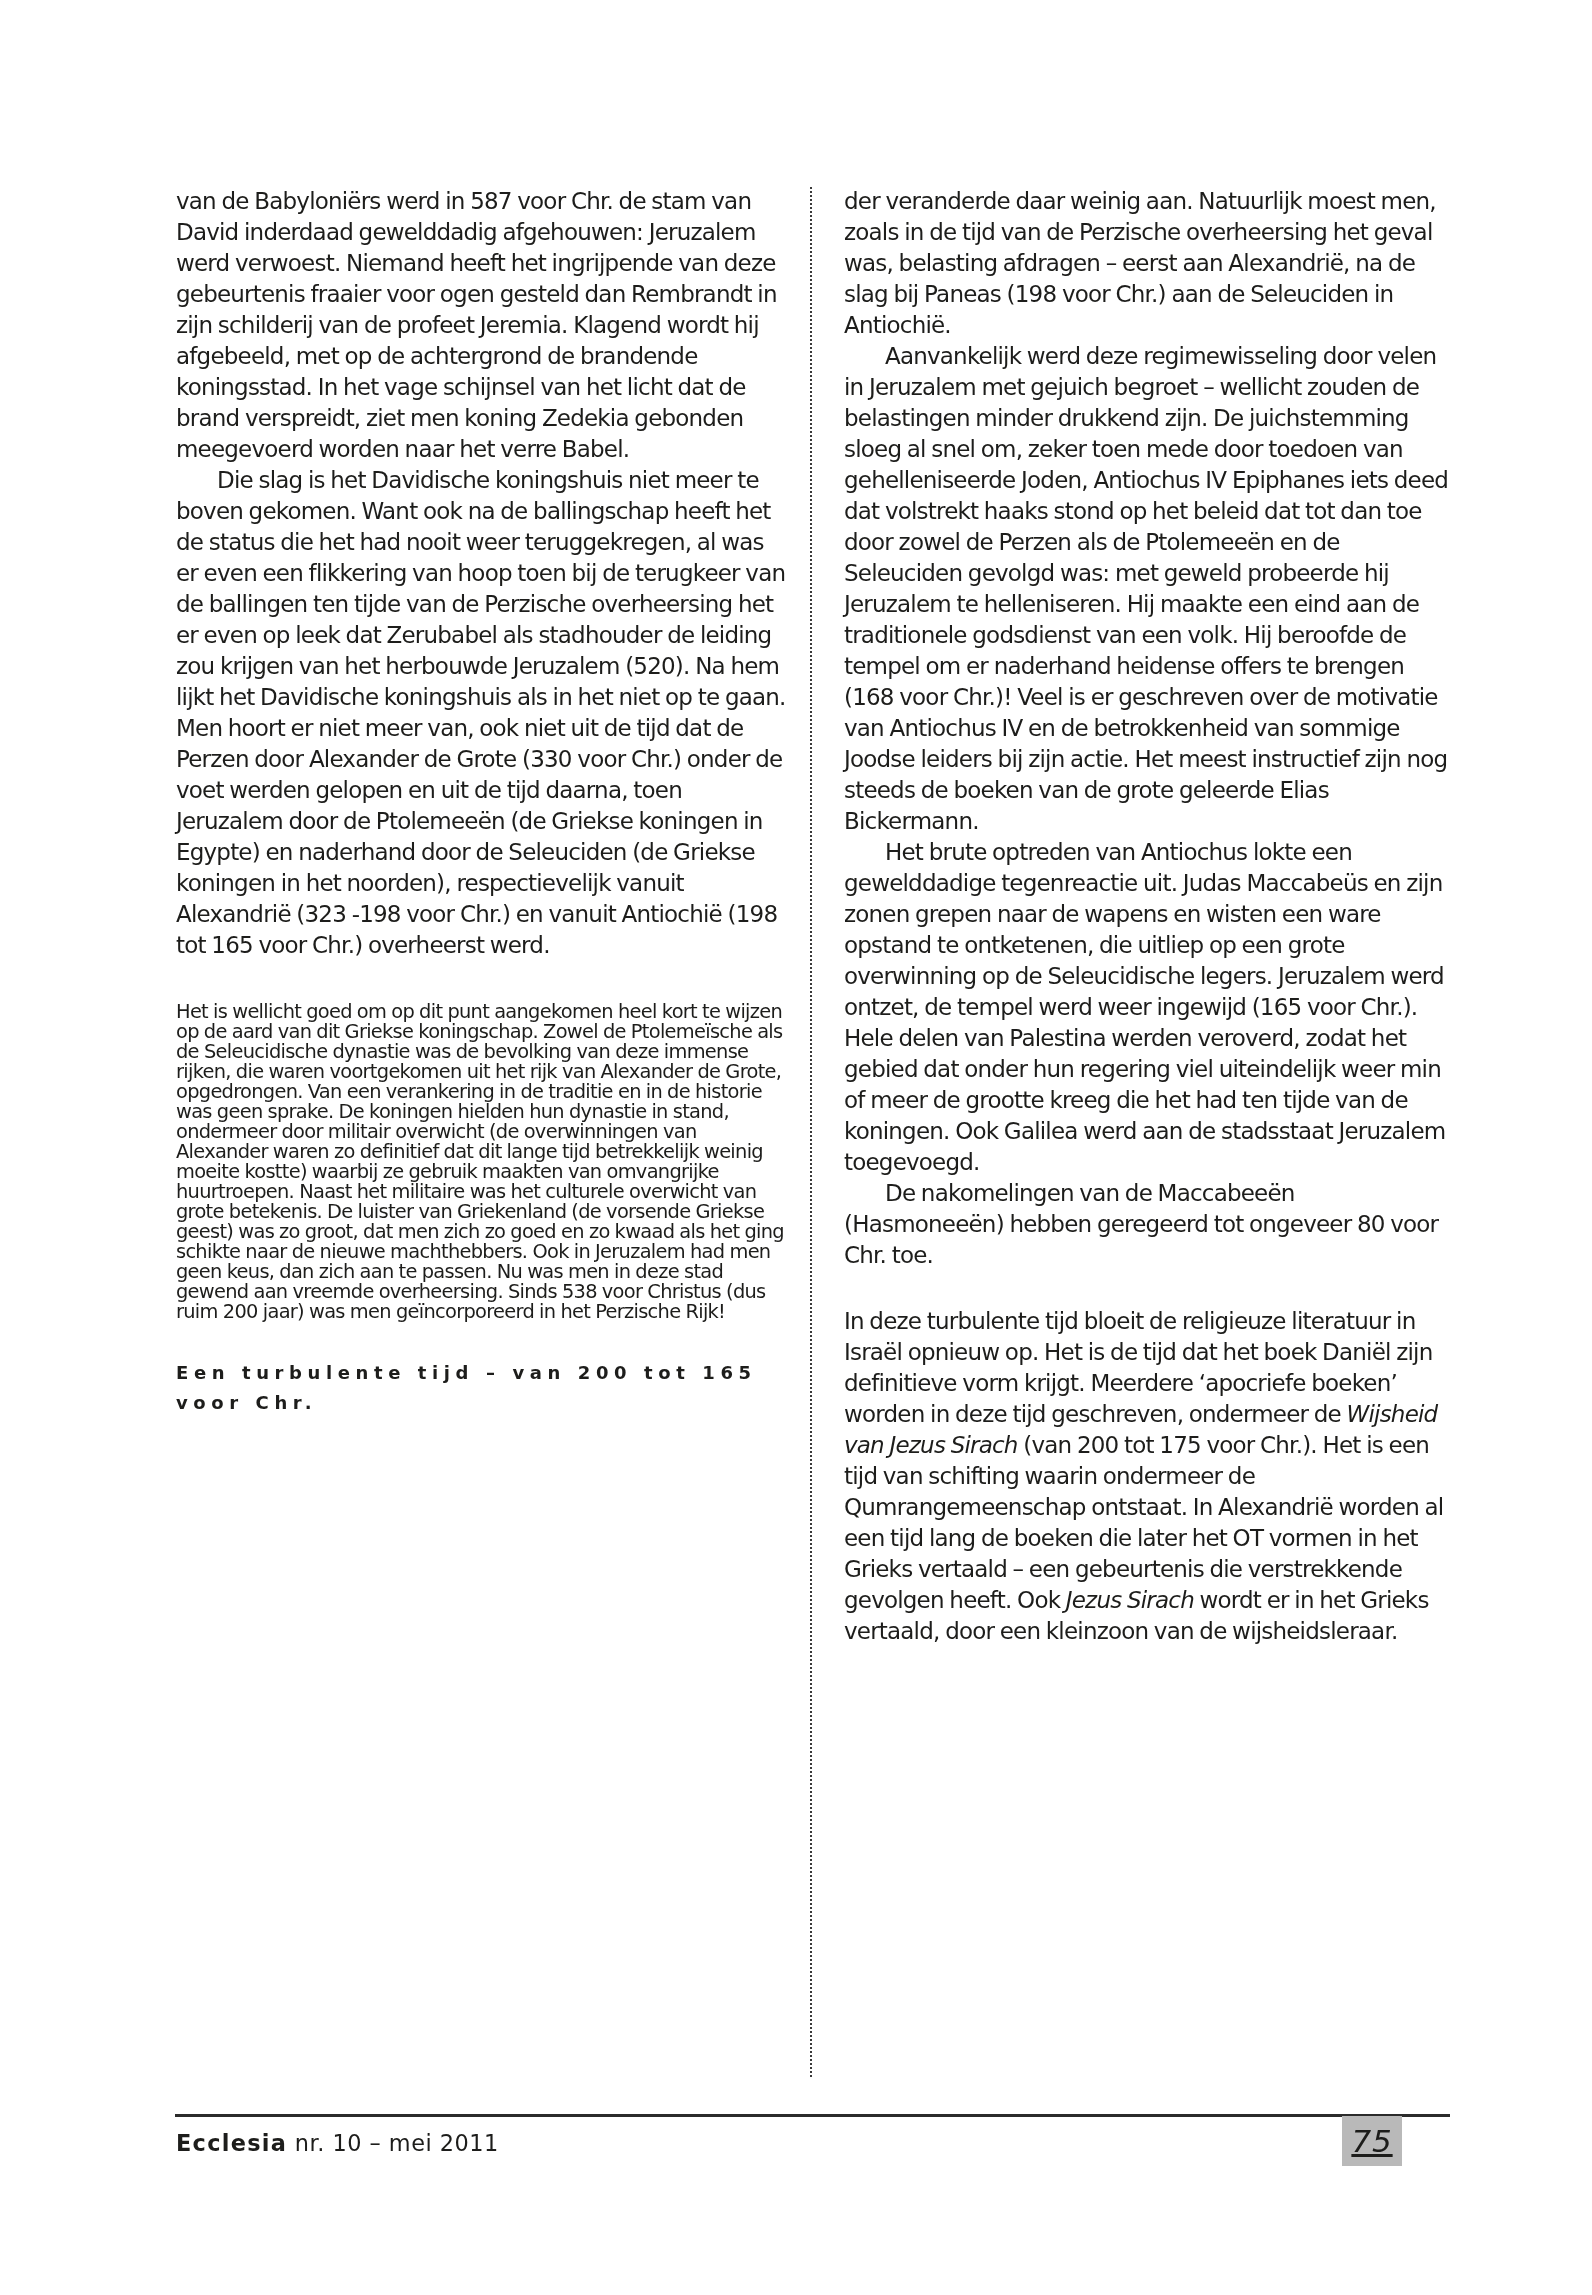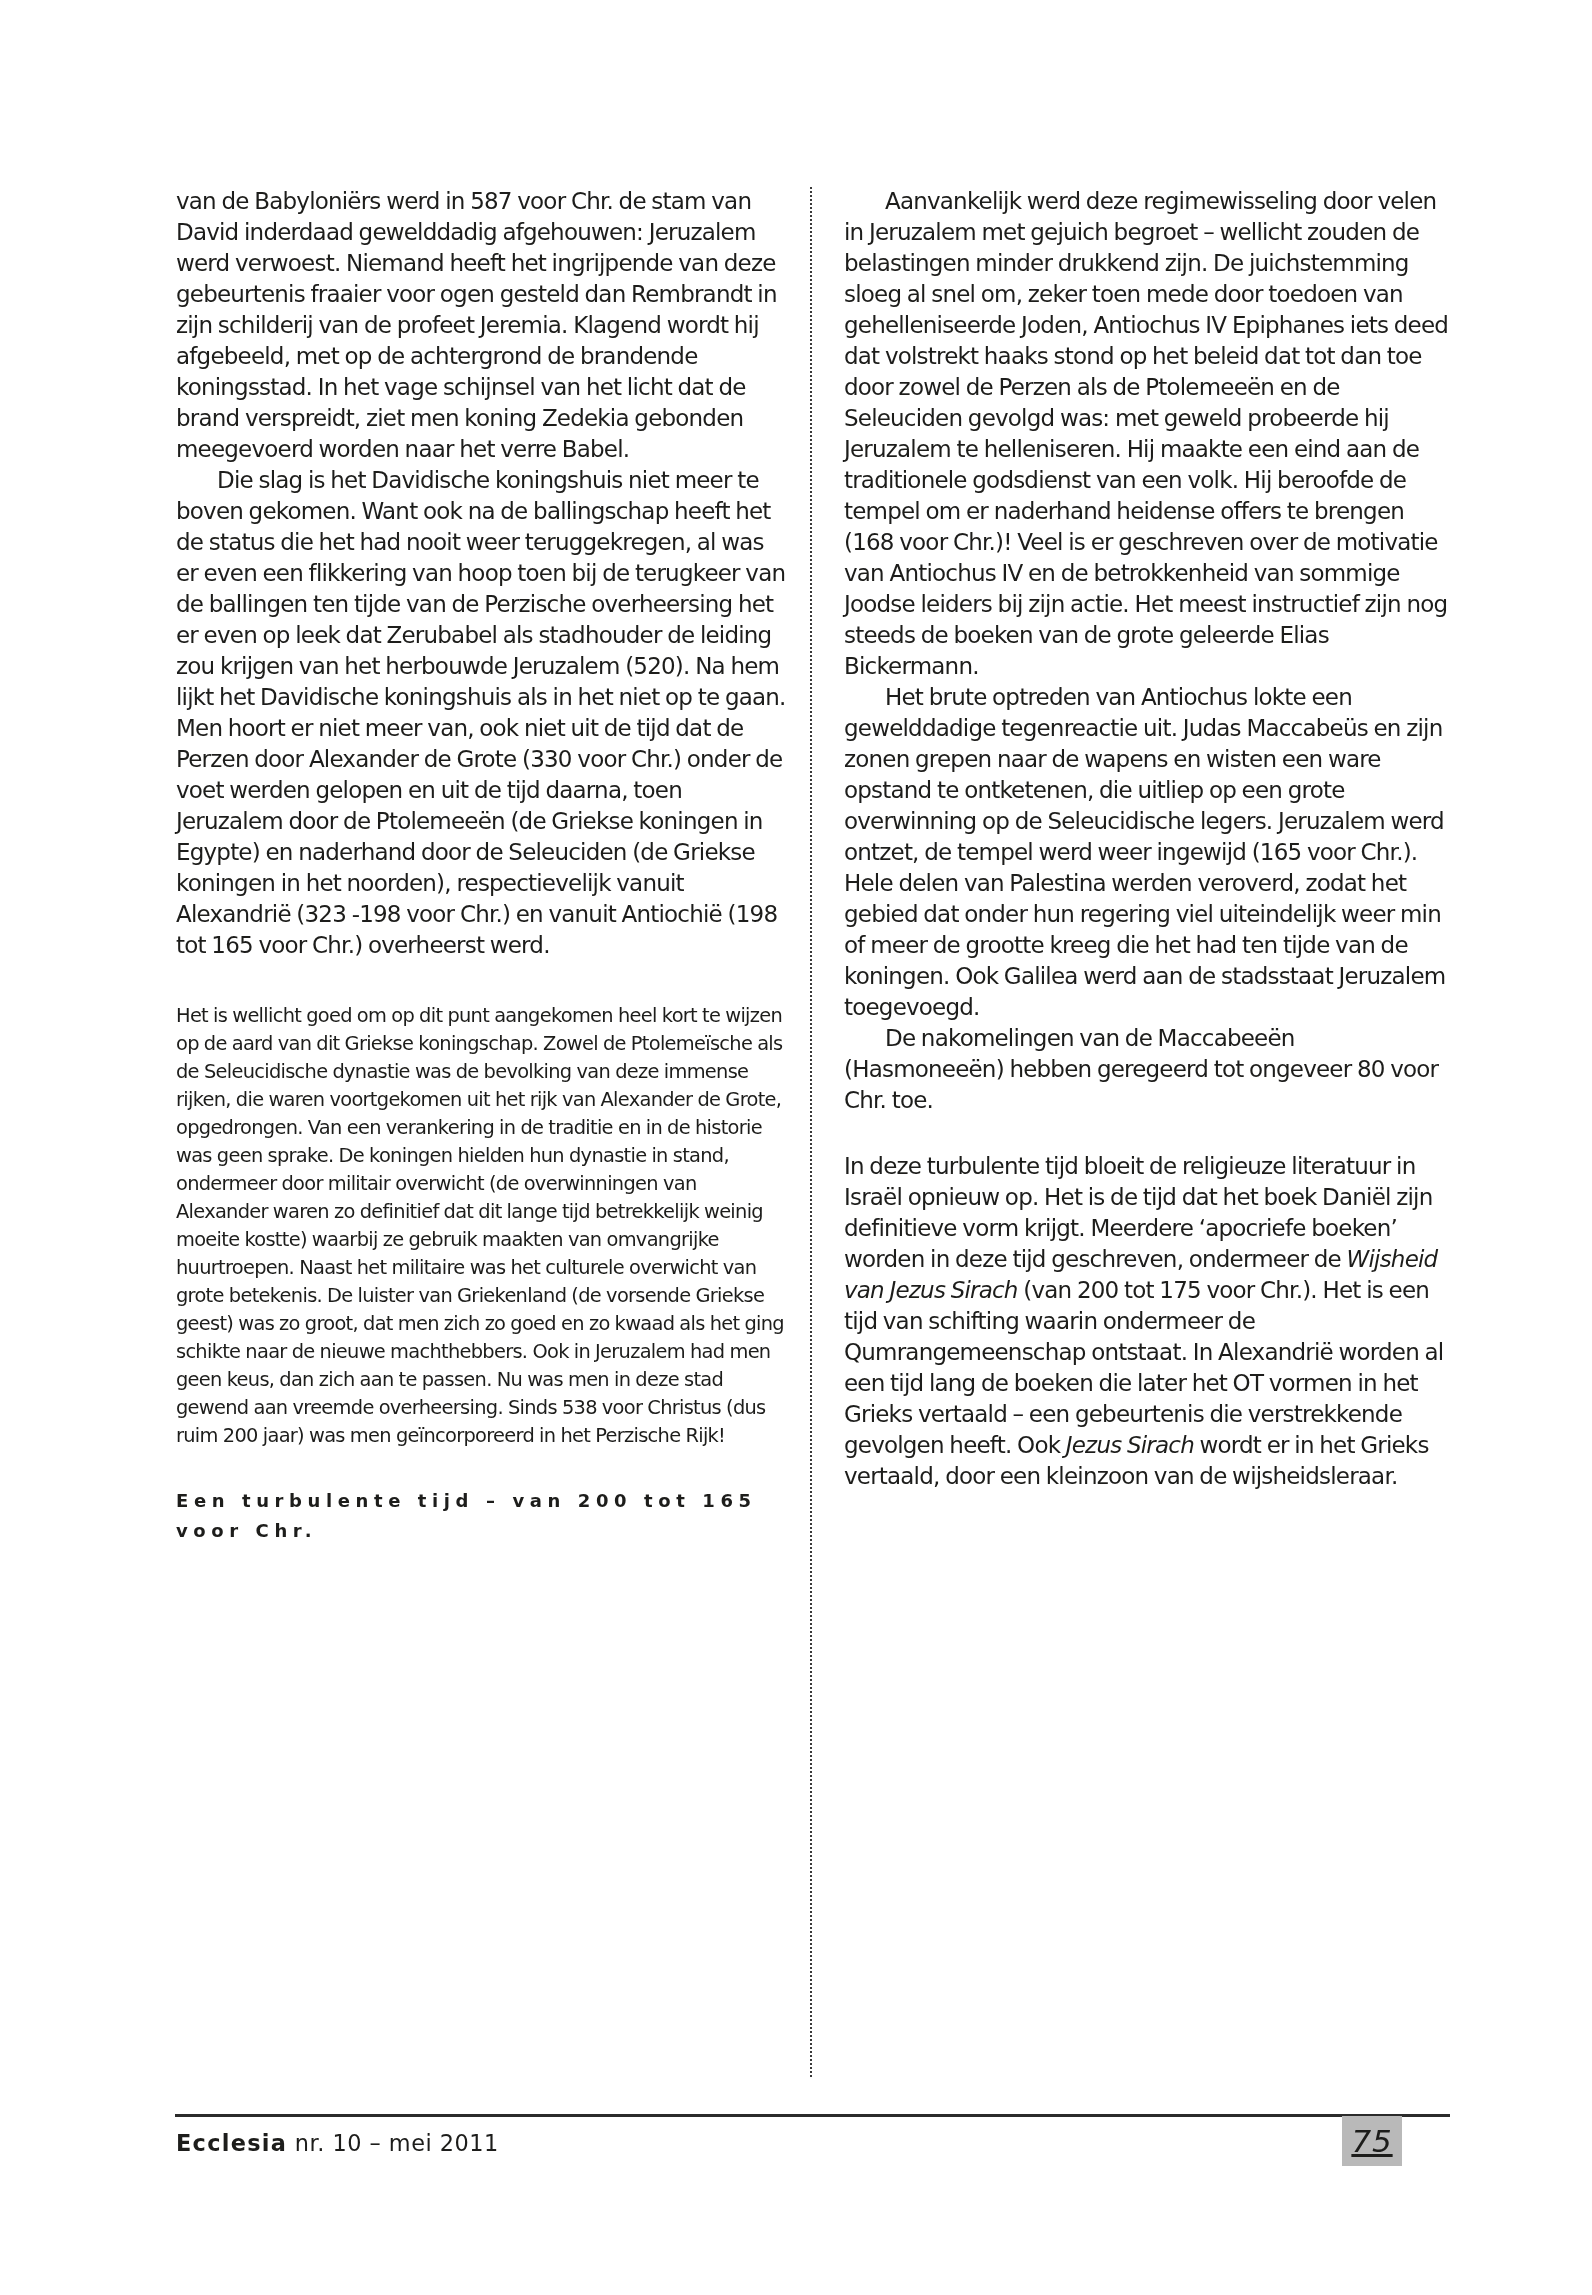--- a/index.html
+++ b/index.html
@@ -7,21 +7,21 @@
          font-family: "DejaVu Sans", "Liberation Sans", sans-serif; color: #1d1d1b; }
   .page { position: absolute; left: 16px; top: 0; width: 1592px; height: 2295px; }
 
   .col { position: absolute; top: 186px; }
   .col-left  { left: 160px; width: 614px; }
   .col-right { left: 828px; width: 608px; }
 
   .col p { margin: 0; text-align: left; }
   .body-text { font-size: 23px; line-height: 31px; letter-spacing: -0.8px; word-spacing: -0.9px; }
   .indent { text-indent: 41px; }
-  .small-text { font-size: 19.4px; line-height: 28px; letter-spacing: -0.7px; word-spacing: -0.4px; }
+  .small-text { font-size: 19.4px; line-height: 20px; letter-spacing: -0.7px; word-spacing: -0.4px; }
 
   .gap-large { height: 41px; }
   .gap-medium { height: 35px; }
   .gap-head { height: 36px; }
 
   .section-heading { font-family: "DejaVu Sans", sans-serif; font-weight: bold; font-size: 18px;
                      letter-spacing: 5.6px; line-height: 30px; margin: 0; }
   em { font-style: italic; }
 
   .divider { position: absolute; left: 794px; top: 187px; height: 1890px; width: 0;
@@ -46,20 +46,21 @@
     <p class="body-text indent">Die slag is het Davidische koningshuis niet meer te boven gekomen. Want ook na de ballingschap heeft het de status die het had nooit weer teruggekregen, al was er even een flikkering van hoop toen bij de terugkeer van de ballingen ten tijde van de Perzische overheersing het er even op leek dat Zerubabel als stadhouder de leiding zou krijgen van het herbouwde Jeruzalem (520). Na hem lijkt het Davidische koningshuis als in het niet op te gaan. Men hoort er niet meer van, ook niet uit de tijd dat de Perzen door Alexander de Grote (330 voor Chr.) onder de voet werden gelopen en uit de tijd daarna, toen Jeruzalem door de Ptolemeeën (de Griekse koningen in Egypte) en naderhand door de Seleuciden (de Griekse koningen in het noorden), respectievelijk vanuit Alexandrië (323 -198 voor Chr.) en vanuit Antiochië (198 tot 165 voor Chr.) overheerst werd.</p>
     <div class="gap-large"></div>
     <p class="small-text">Het is wellicht goed om op dit punt aangekomen heel kort te wijzen op de aard van dit Griekse koningschap. Zowel de Ptolemeïsche als de Seleucidische dynastie was de bevolking van deze immense rijken, die waren voortgekomen uit het rijk van Alexander de Grote, opgedrongen. Van een verankering in de traditie en in de historie was geen sprake. De koningen hielden hun dynastie in stand, ondermeer door militair overwicht (de overwinningen van Alexander waren zo definitief dat dit lange tijd betrekkelijk weinig moeite kostte) waarbij ze gebruik maakten van omvangrijke huurtroepen. Naast het militaire was het culturele overwicht van grote betekenis. De luister van Griekenland (de vorsende Griekse geest) was zo groot, dat men zich zo goed en zo kwaad als het ging schikte naar de nieuwe machthebbers. Ook in Jeruzalem had men geen keus, dan zich aan te passen. Nu was men in deze stad gewend aan vreemde overheersing. Sinds 538 voor Christus (dus ruim 200 jaar) was men geïncorporeerd in het Perzische Rijk!</p>
     <div class="gap-head"></div>
     <h2 class="section-heading">Een turbulente tijd – van 200 tot 165 voor Chr.</h2>
   </div>
 
   <div class="divider"></div>
 
   <div class="col col-right">
+    <p class="body-text">der veranderde daar weinig aan. Natuurlijk moest men, zoals in de tijd van de Perzische overheersing het geval was, belasting afdragen – eerst aan Alexandrië, na de slag bij Paneas (198 voor Chr.) aan de Seleuciden in Antiochië.</p>
     <p class="body-text indent">Aanvankelijk werd deze regimewisseling door velen in Jeruzalem met gejuich begroet – wellicht zouden de belastingen minder drukkend zijn. De juichstemming sloeg al snel om, zeker toen mede door toedoen van gehelleniseerde Joden, Antiochus IV Epiphanes iets deed dat volstrekt haaks stond op het beleid dat tot dan toe door zowel de Perzen als de Ptolemeeën en de Seleuciden gevolgd was: met geweld probeerde hij Jeruzalem te helleniseren. Hij maakte een eind aan de traditionele godsdienst van een volk. Hij beroofde de tempel om er naderhand heidense offers te brengen (168 voor Chr.)! Veel is er geschreven over de motivatie van Antiochus IV en de betrokkenheid van sommige Joodse leiders bij zijn actie. Het meest instructief zijn nog steeds de boeken van de grote geleerde Elias Bickermann.</p>
     <p class="body-text indent">Het brute optreden van Antiochus lokte een gewelddadige tegenreactie uit. Judas Maccabeüs en zijn zonen grepen naar de wapens en wisten een ware opstand te ontketenen, die uitliep op een grote overwinning op de Seleucidische legers. Jeruzalem werd ontzet, de tempel werd weer ingewijd (165 voor Chr.). Hele delen van Palestina werden veroverd, zodat het gebied dat onder hun regering viel uiteindelijk weer min of meer de grootte kreeg die het had ten tijde van de koningen. Ook Galilea werd aan de stadsstaat Jeruzalem toegevoegd.</p>
     <p class="body-text indent">De nakomelingen van de Maccabeeën (Hasmoneeën) hebben geregeerd tot ongeveer 80 voor Chr. toe.</p>
     <div class="gap-medium"></div>
     <p class="body-text"><span>In deze turbulente tijd bloeit de religieuze literatuur in Israël opnieuw op. Het is de tijd dat het boek Daniël zijn definitieve vorm krijgt. Meerdere ‘apocriefe boeken’ worden in deze tijd geschreven, ondermeer de </span><em>Wijsheid van Jezus Sirach</em><span> (van 200 tot 175 voor Chr.). Het is een tijd van schifting waarin ondermeer de Qumrangemeenschap ontstaat. In Alexandrië worden al een tijd lang de boeken die later het OT vormen in het Grieks vertaald – een gebeurtenis die verstrekkende gevolgen heeft. Ook </span><em>Jezus Sirach</em><span> wordt er in het Grieks vertaald, door een kleinzoon van de wijsheidsleraar.</span></p>
   </div>
 
   <div class="footer-rule"></div>
   <div class="footer-left">
     <span class="mag">Ecclesia</span><span> nr. 10 – mei 2011</span>

